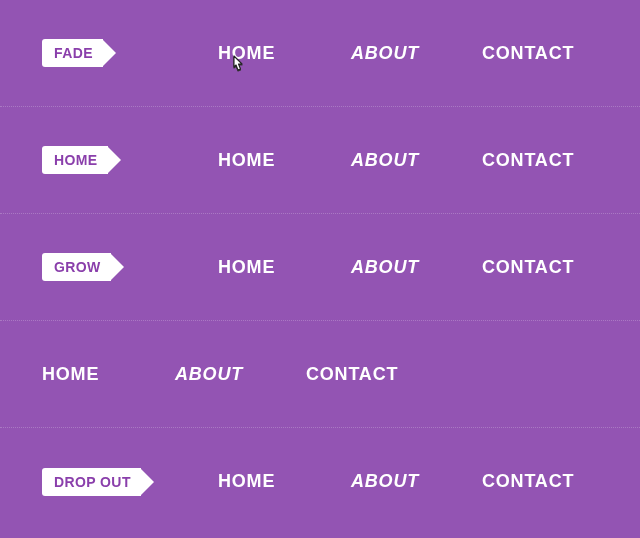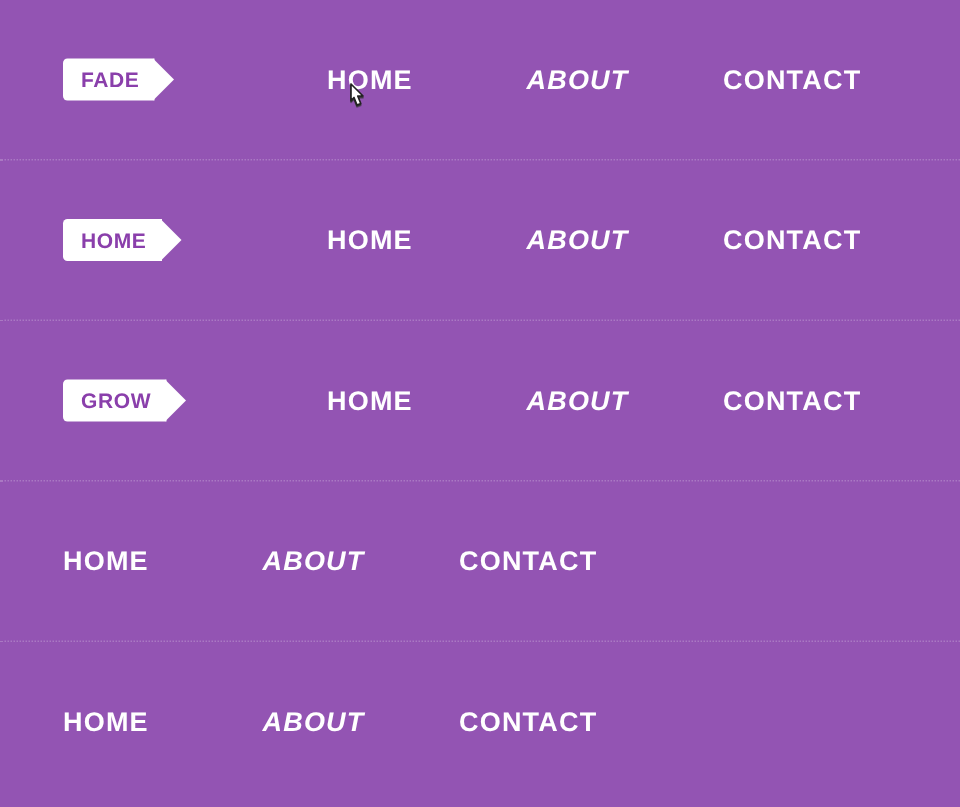--- a/index.html
+++ b/index.html
@@ -53,20 +53,23 @@
     </div>
   </div>
   <div class="row">
     <div class="links">
       <a class="link c-home" href="#">HOME</a>
       <a class="link c-about" href="#">ABOUT</a>
       <a class="link c-contact" href="#">CONTACT</a>
     </div>
   </div>
   <div class="row">
+    <div class="tag-wrap">
+      <span class="tag">DROP OUT</span>
+    </div>
     <div class="links">
       <a class="link c-home" href="#">HOME</a>
       <a class="link c-about" href="#">ABOUT</a>
       <a class="link c-contact" href="#">CONTACT</a>
     </div>
   </div>
 </div>
 
 <div class="cursor">
   <svg width="18" height="22" viewBox="0 0 18 22">

